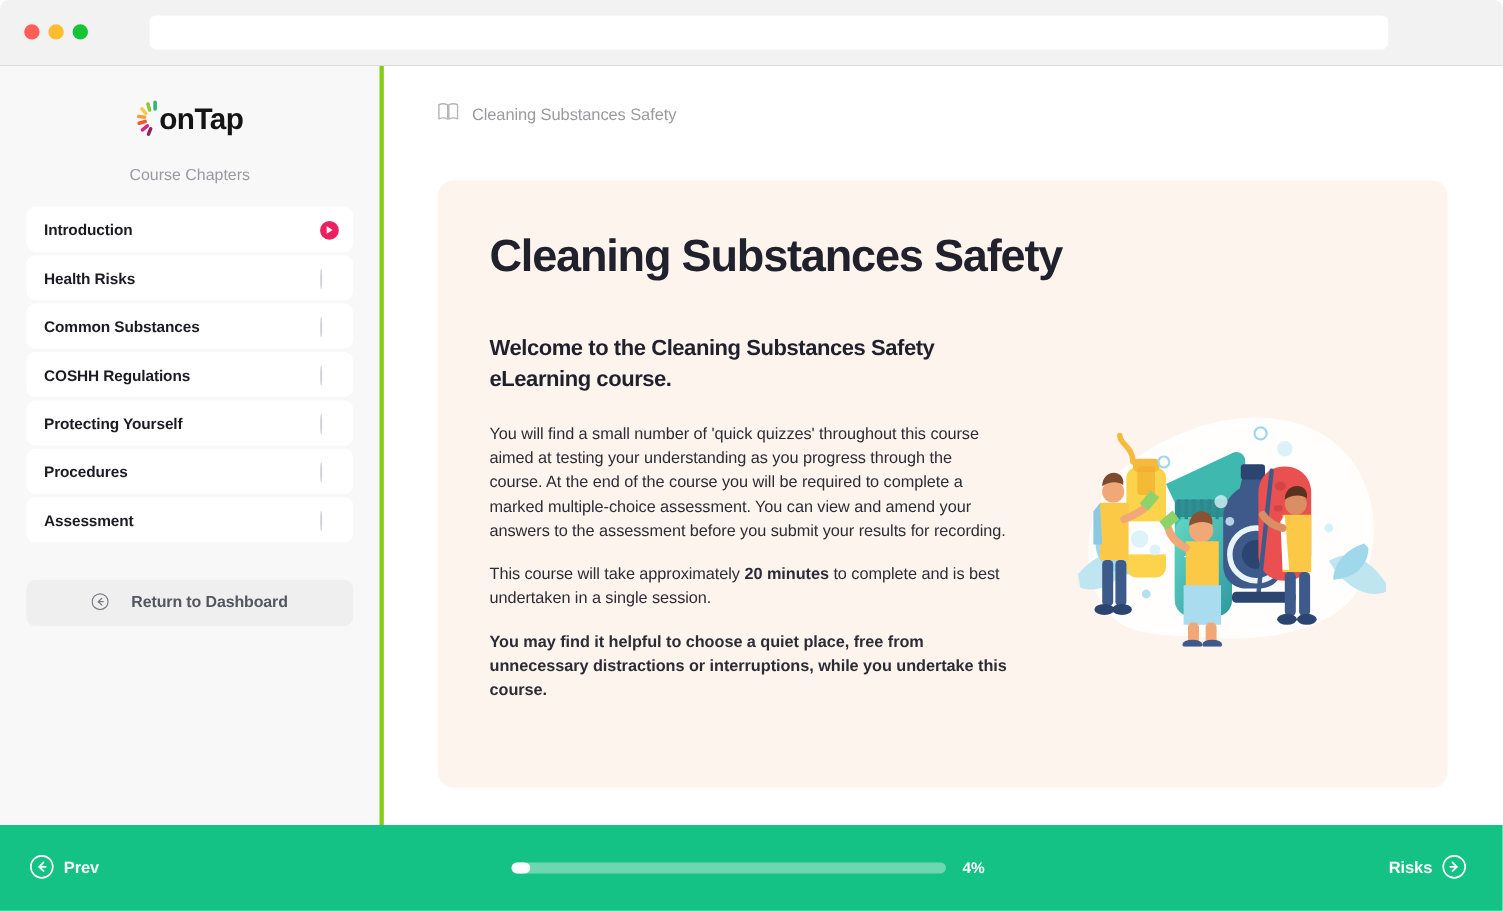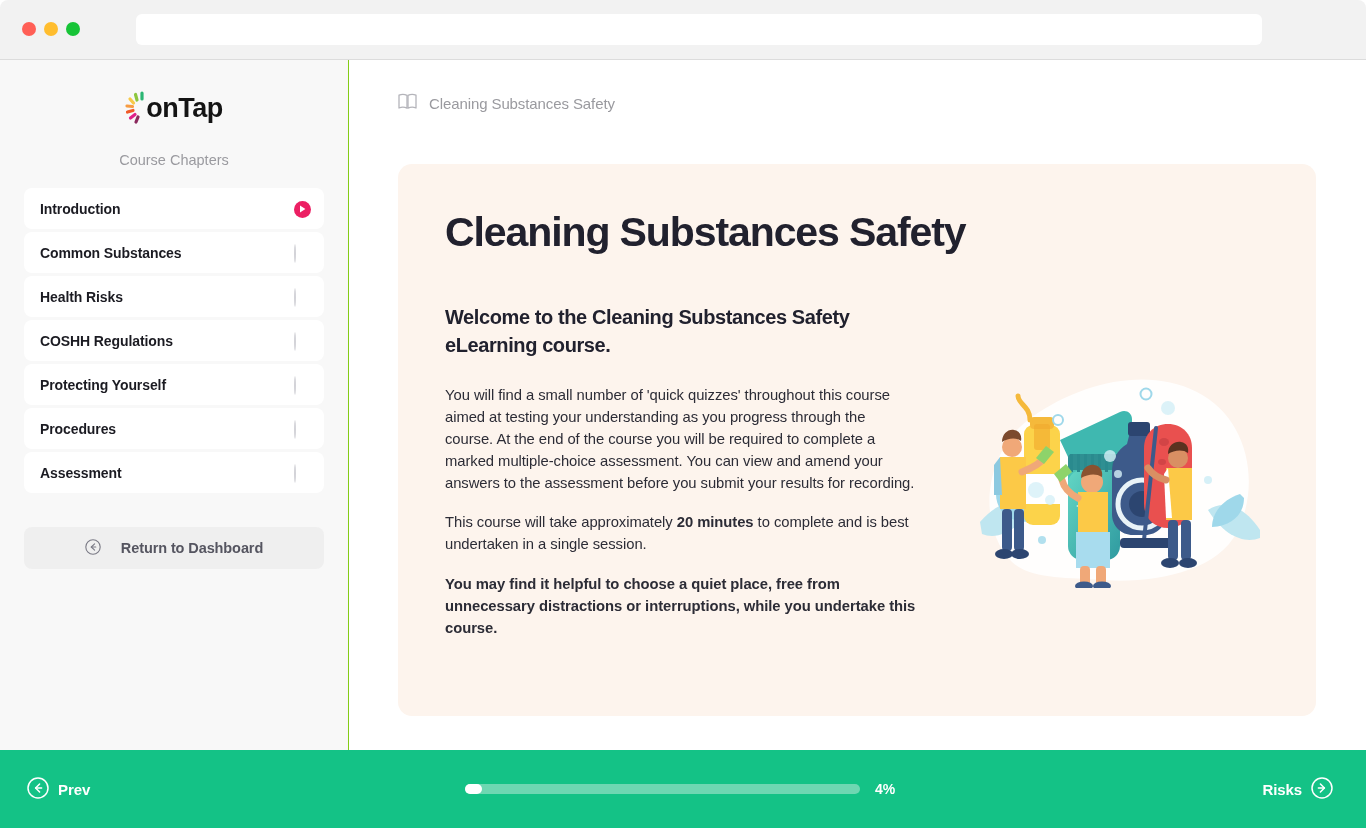--- a/index.html
+++ b/index.html
@@ -55,21 +55,21 @@
     height: 768px;
   }
 
   
   .sidebar {
     position: absolute;
     top: 0; left: 0;
     width: 349px;
     height: 690px;
     background: #f8f8f8;
-    border-right: 1px solid #84cc16;
+    border-right: 4px solid #84cc16;
   }
   .logo-wrap {
     margin-top: 26px;
     display: flex;
     justify-content: center;
     align-items: center;
     height: 44px;
   }
   .logo {
     position: relative;
@@ -328,28 +328,28 @@
         <span class="chapter-status">
           <span class="status-play">
             <svg width="7" height="8" viewBox="0 0 7 8">
                 <polygon points="1,0.6 6.4,4 1,7.4" fill="#ffffff"></polygon>
               </svg>
           </span>
         </span>
       </div>
 
       <div class="chapter-item">
+        <span class="chapter-label">Health Risks</span>
+        <span class="chapter-status">
+          <span class="status-circle"></span>
+        </span>
+      </div>
+
+      <div class="chapter-item">
         <span class="chapter-label">Common Substances</span>
-        <span class="chapter-status">
-          <span class="status-circle"></span>
-        </span>
-      </div>
-
-      <div class="chapter-item">
-        <span class="chapter-label">Health Risks</span>
         <span class="chapter-status">
           <span class="status-circle"></span>
         </span>
       </div>
 
       <div class="chapter-item">
         <span class="chapter-label">COSHH Regulations</span>
         <span class="chapter-status">
           <span class="status-circle"></span>
         </span>

